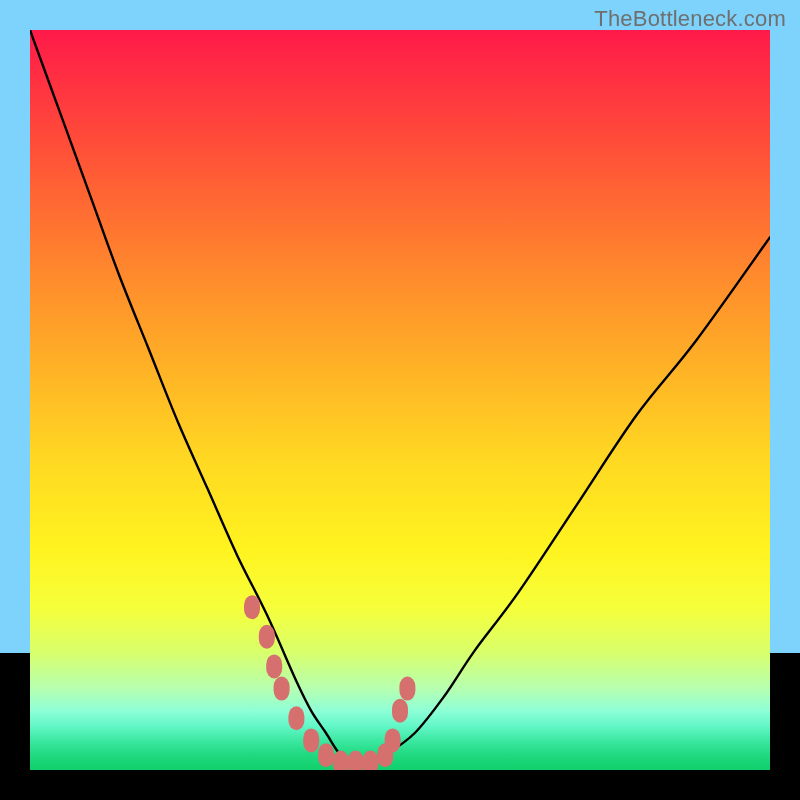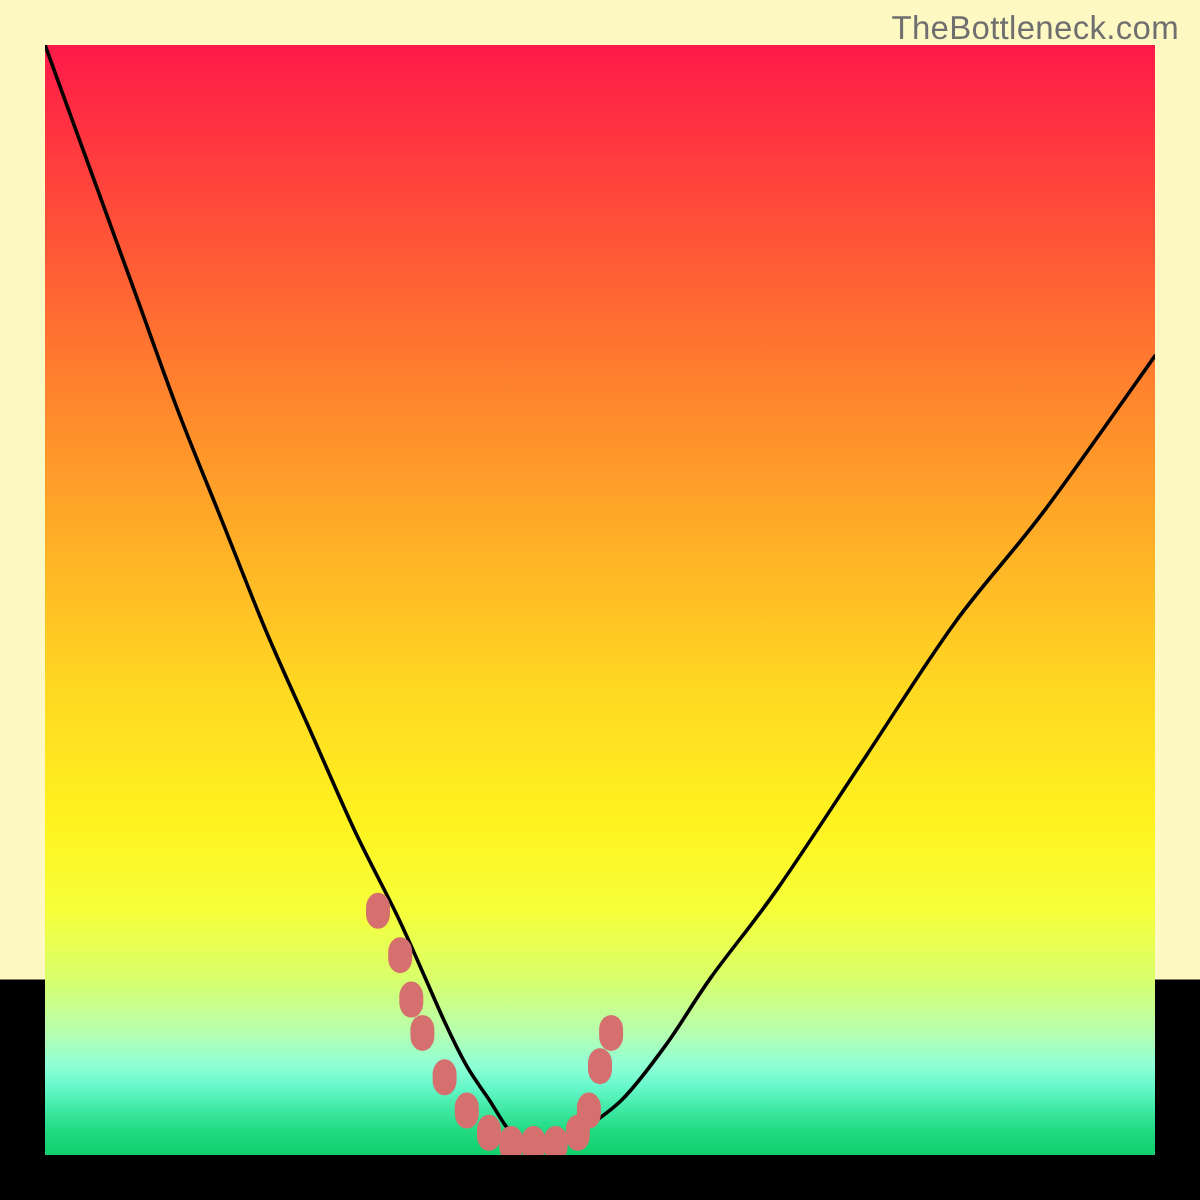--- a/index.html
+++ b/index.html
@@ -8,21 +8,21 @@
     width: 800px;
     height: 800px;
     background: #000;
     overflow: hidden;
     font-family: Arial, Helvetica, sans-serif;
   }
   .stage {
     position: relative;
     width: 800px;
     height: 653px;
-    background: #fef9c3;
+    background: #7dd3fc;
   }
   .gradient {
     position: absolute;
     left: 30px;
     top: 30px;
     width: 740px;
     height: 740px;
     background: linear-gradient(
       to bottom,
       #ff1a49 0%,

